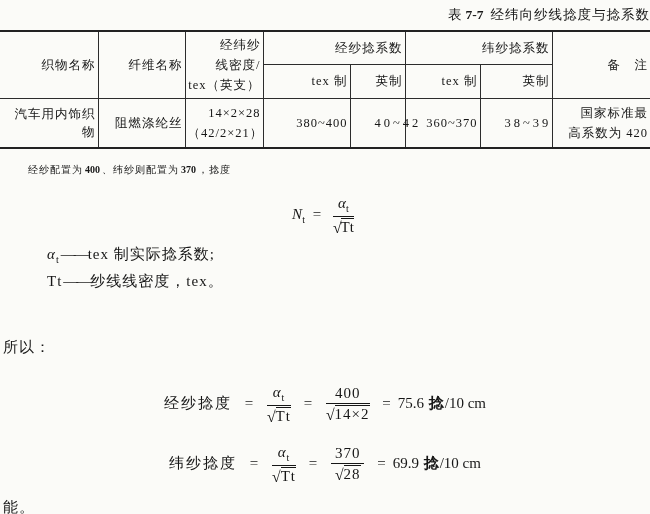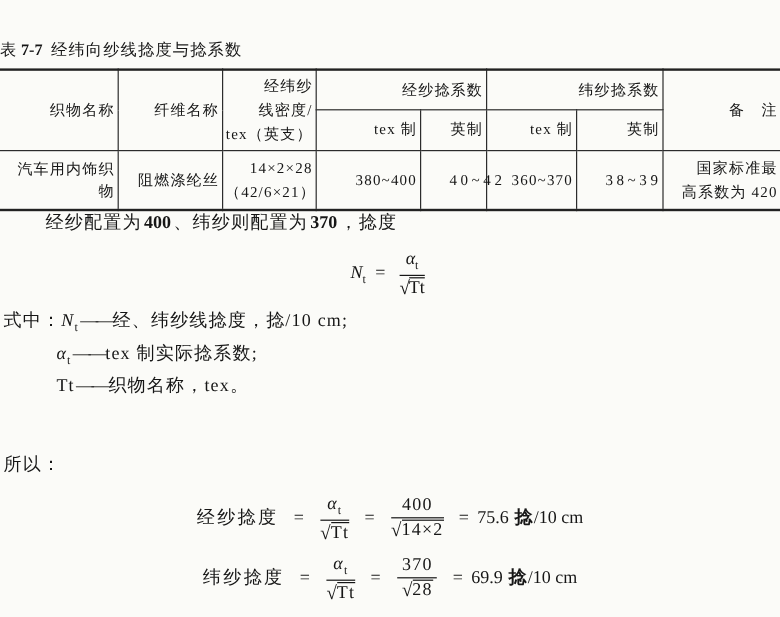--- a/index.html
+++ b/index.html
@@ -4,26 +4,25 @@
 <style>
   html,body{margin:0;padding:0;}
   body{
     width:650px;height:514px;
     background:#fbfbf8;color:#161616;
     font-family:"Liberation Serif","DejaVu Serif",serif;
     overflow:hidden;
   }
   
   .doc-title{
-    text-align:left;
+    text-align:right;
     padding-top:6px;
     font-size:13.5px;
     letter-spacing:1px;
     height:20px;
-    margin-top:27px;
   }
   .doc-title .tnum{font-weight:bold;margin:0 7px 0 3px;letter-spacing:0;}
 
   
   table{
     width:650px;
     border-collapse:collapse;
     table-layout:fixed;
     margin-top:4px;
     border-top:2px solid #222;
@@ -41,23 +40,23 @@
   td.edge-l{border-left:none;}
   td.edge-r{border-right:none;}
   tr.hrow1 td{height:30px;}
   tr.hrow2 td{height:31px;}
   tr.drow td{height:46px;}
   .spaced{letter-spacing:3px;padding-left:24px;}
   .two-line{line-height:1.6;}
 
   
   .para1{
-    margin-top:0;
-    padding-left:38px;
-    font-size:15px;
+    margin-top:14px;
+    padding-left:28px;
+    font-size:10px;
     letter-spacing:1px;
     height:22px;
   }
   .num-em{font-weight:bold;letter-spacing:0;margin:0 2px;}
 
   .var{font-style:italic;}
   sub{font-size:10px;}
 
   .frac{
     display:inline-block;
@@ -83,21 +82,21 @@
   .where{font-size:15px;letter-spacing:1px;}
   .where-row{height:27px;padding-left:3px;}
   .where-row.indent{padding-left:47px;}
   .dash{letter-spacing:-2px;margin:0 1px;}
   .so-row{height:26px;padding-left:3px;font-size:15px;letter-spacing:1px;margin-top:39px;}
 
   .calc-row{
     text-align:center;
     font-size:15px;
     letter-spacing:1px;
-    margin:8px 0 10px;
+    margin:20px 0 10px;
     height:40px;
   }
   .calc-row .label{margin-right:4px;letter-spacing:2px;}
   .calc-value{font-weight:normal;letter-spacing:0;margin-left:2px;}
   .unit-bold{font-weight:bold;}
   .unit-rest{letter-spacing:0;}
 
   .para2{
     margin-top:10px;
     padding:0 3px;
@@ -142,21 +141,21 @@
     <td>tex 制</td>
     <td>英制</td>
     <td>tex 制</td>
     <td>英制</td>
   </tr>
   <tr class="drow">
     <td class="edge-l">汽车用内饰织物</td>
     <td>阻燃涤纶丝</td>
     <td class="two-line">
       <div>14×2×28</div>
-      <div>（42/6×21）</div>
+      <div>（42/2×21）</div>
     </td>
     <td>380~400</td>
     <td class="spaced">40~42</td>
     <td>360~370</td>
     <td class="spaced">38~39</td>
     <td class="edge-r two-line">
       <div>国家标准最</div>
       <div>高系数为 420</div>
     </td>
   </tr>
@@ -170,28 +169,25 @@
 <div class="formula-main">
   <span class="var">N</span><sub>t</sub>
   <span class="eq">=</span>
   <span class="frac">
     <span class="num"><span class="var">α</span><sub>t</sub></span>
     <span class="den"><span class="sqrt"><span class="sign">√</span><span class="body">Tt</span></span></span>
   </span>
 </div>
 
 <div class="where">
-  <div class="where-row">
-    <span>式中：</span><span class="var">N</span><sub>t</sub><span class="dash">——</span><span>经、纬纱线捻度，捻/10 cm;</span>
-  </div>
   <div class="where-row indent">
     <span class="var">α</span><sub>t</sub><span class="dash">——</span><span>tex 制实际捻系数;</span>
   </div>
   <div class="where-row indent">
-    <span>Tt</span><sub></sub><span class="dash">——</span><span>织物名称，tex。</span>
+    <span>Tt</span><sub></sub><span class="dash">——</span><span>纱线线密度，tex。</span>
   </div>
   <div class="so-row">所以：</div>
 </div>
 
 <div class="calc-row">
   <span class="label">经纱捻度</span>
   <span class="eq">=</span>
   <span class="frac">
     <span class="num"><span class="var">α</span><sub>t</sub></span>
     <span class="den"><span class="sqrt"><span class="sign">√</span><span class="body">Tt</span></span></span>

